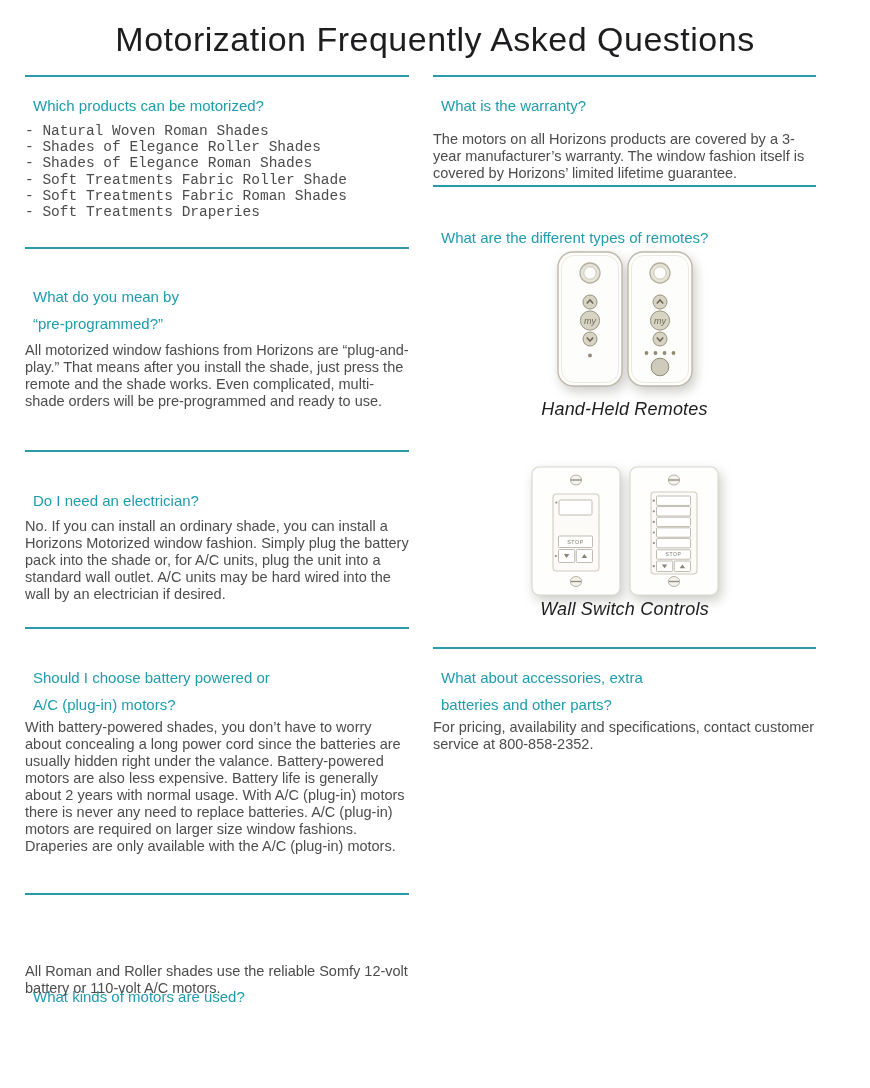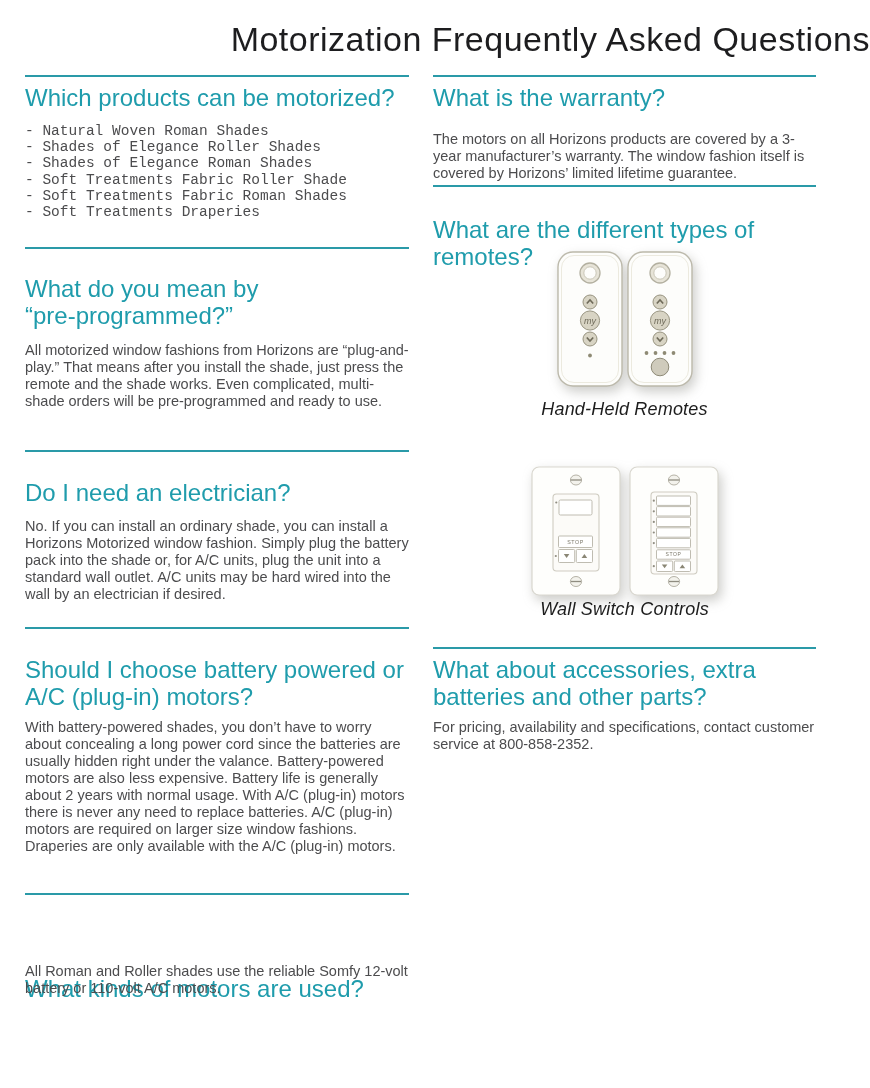--- a/index.html
+++ b/index.html
@@ -9,35 +9,35 @@
     height: 1088px;
     background: #ffffff;
     font-family: "Liberation Sans", sans-serif;
     overflow: hidden;
   }
   .title {
     position: absolute;
     top: 20px; left: 0;
     width: 100%;
     margin: 0;
-    text-align: right;
+    text-align: center;
     font-size: 34px;
     font-weight: 400;
     letter-spacing: 0.5px;
     color: #1d1d1f;
   }
   .col { position: absolute; top: 75px; }
   .col.left  { left: 25px;  width: 384px; height: 960px; }
   .col.right { left: 433px; width: 383px; height: 960px; }
   .col > * { position: absolute; left: 0; }
   .rule { width: 100%; height: 2px; background: #2a9aa8; }
   h2 {
-    margin: 0;
-    width: 100%;
-    font-size: 24px;
+    margin: 8px;
+    width: 100%;
+    font-size: 15px;
     font-weight: 400;
     line-height: 27px;
     color: #1f9cac;
   }
   h2 span { display: block; }
   p.body, .li {
     margin: 0;
     width: 100%;
     font-size: 14.5px;
     line-height: 17px;

